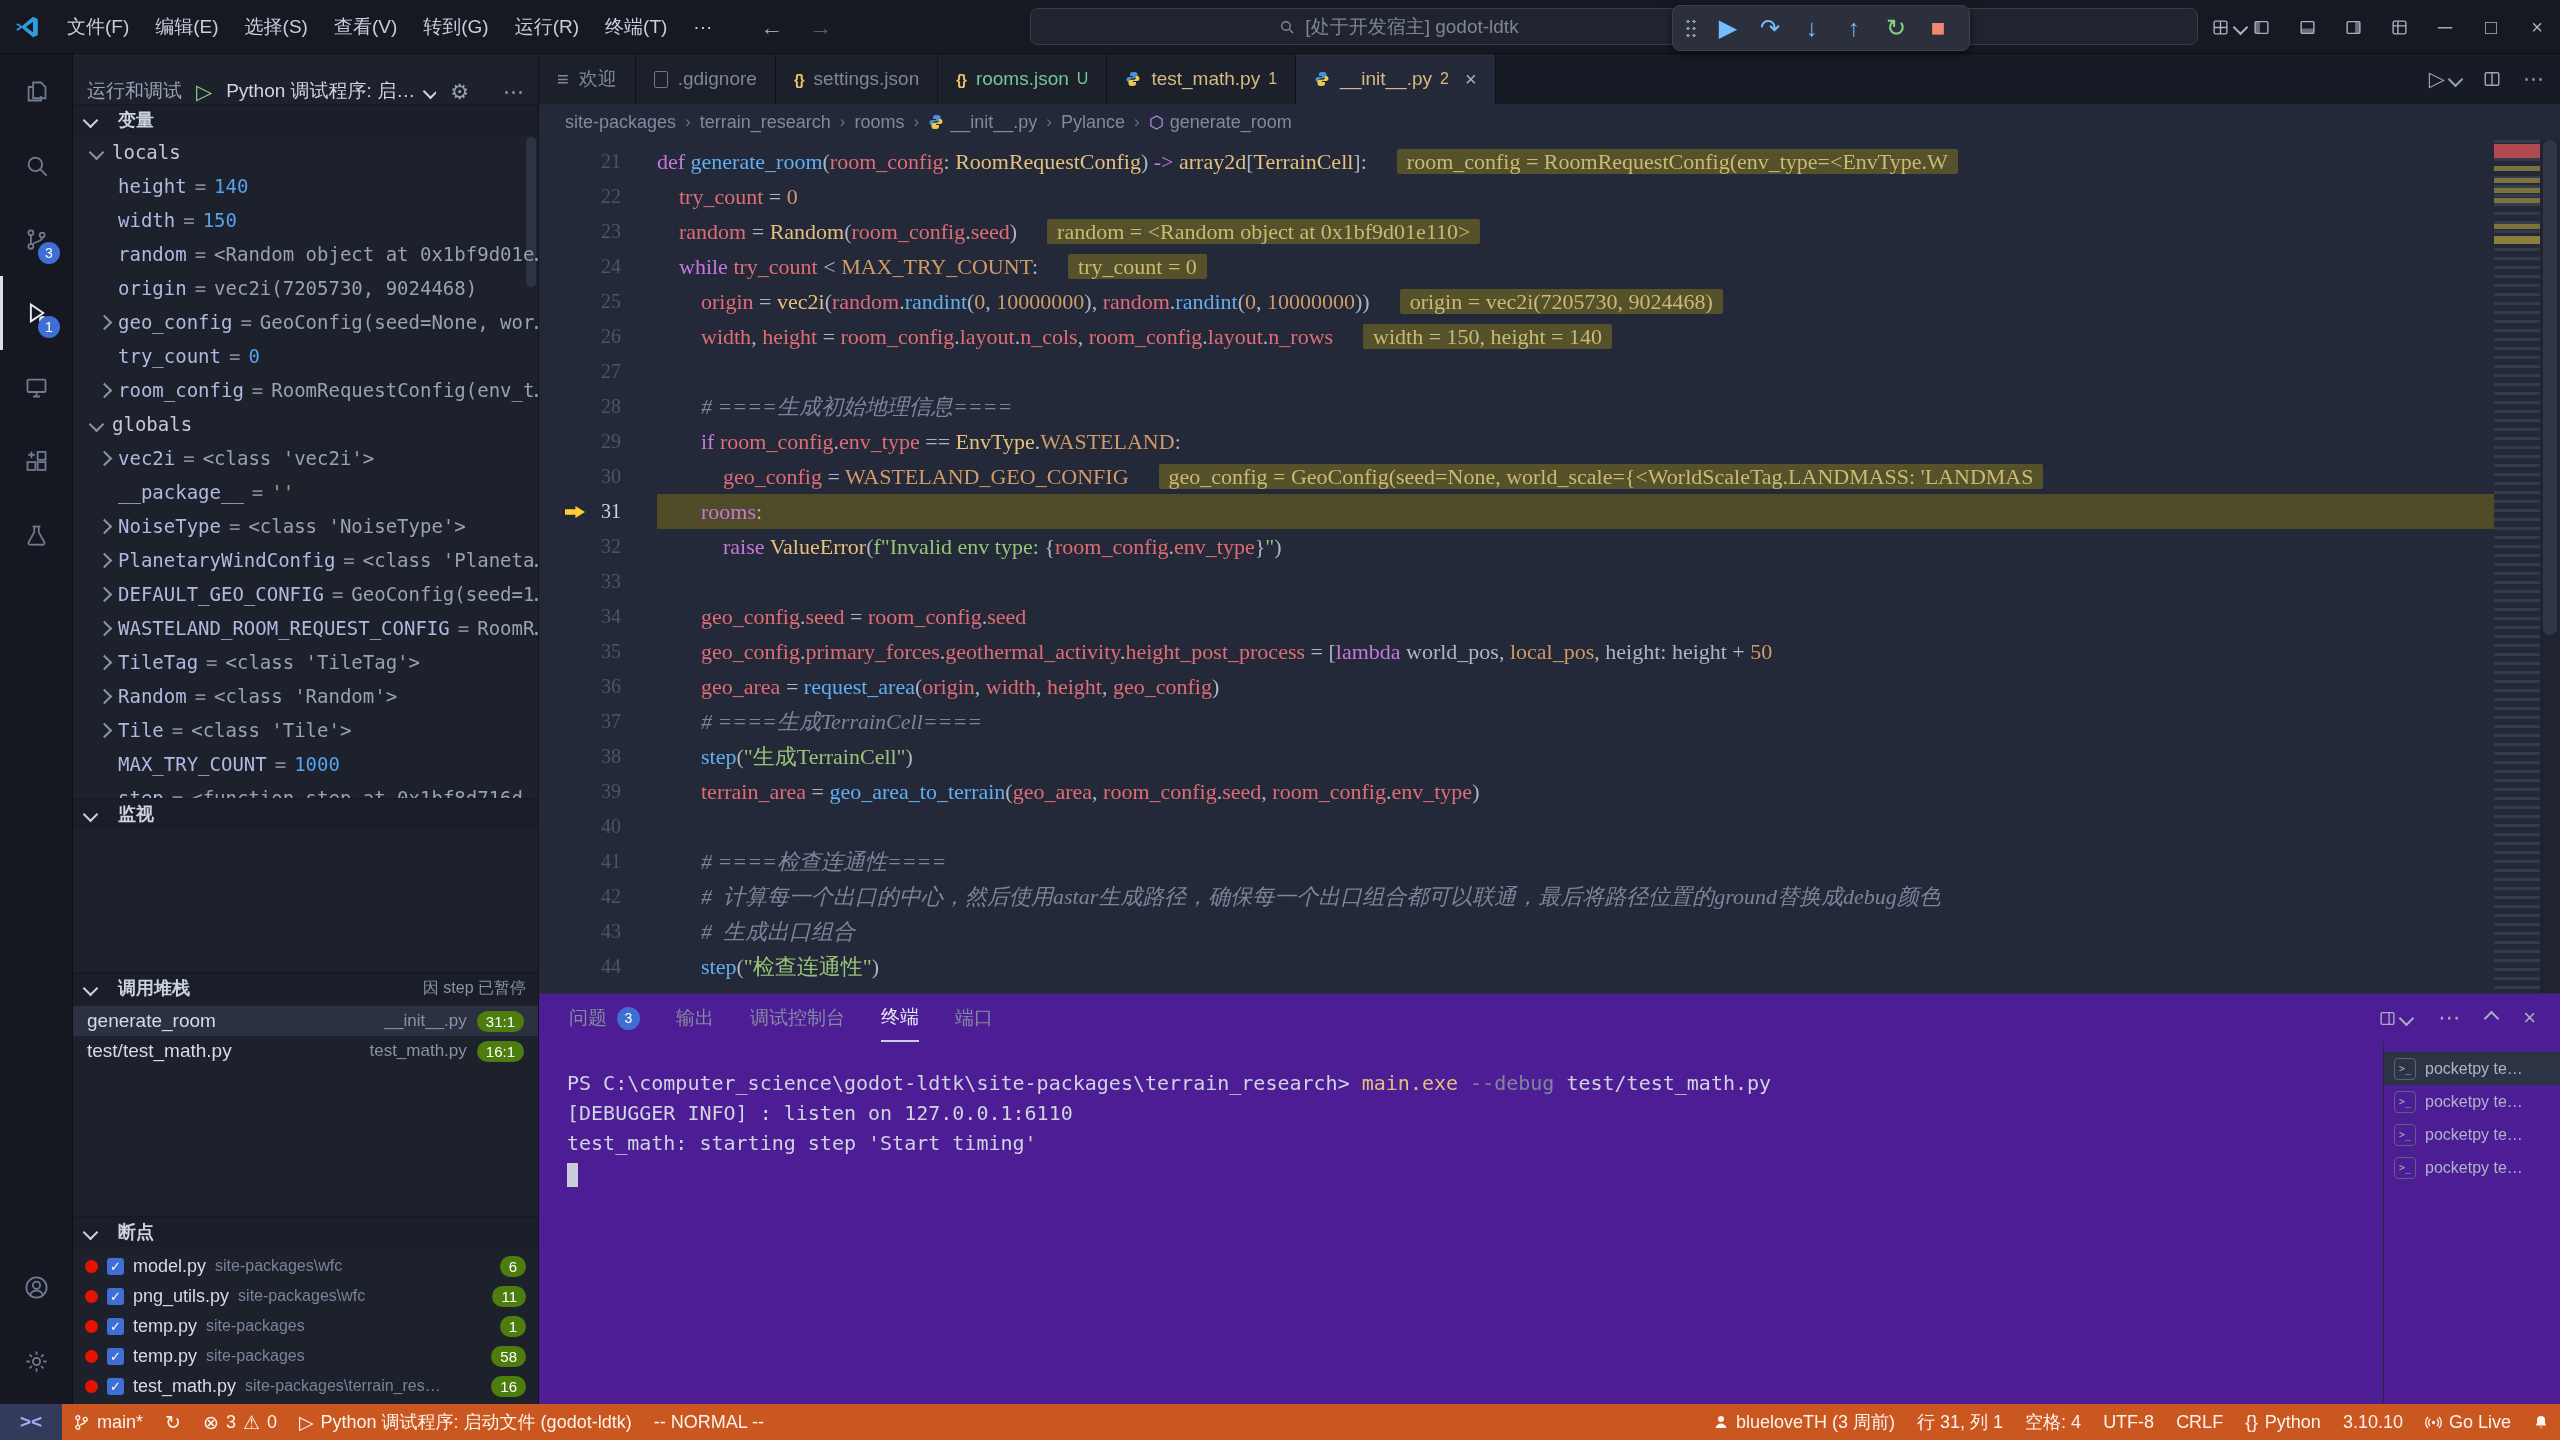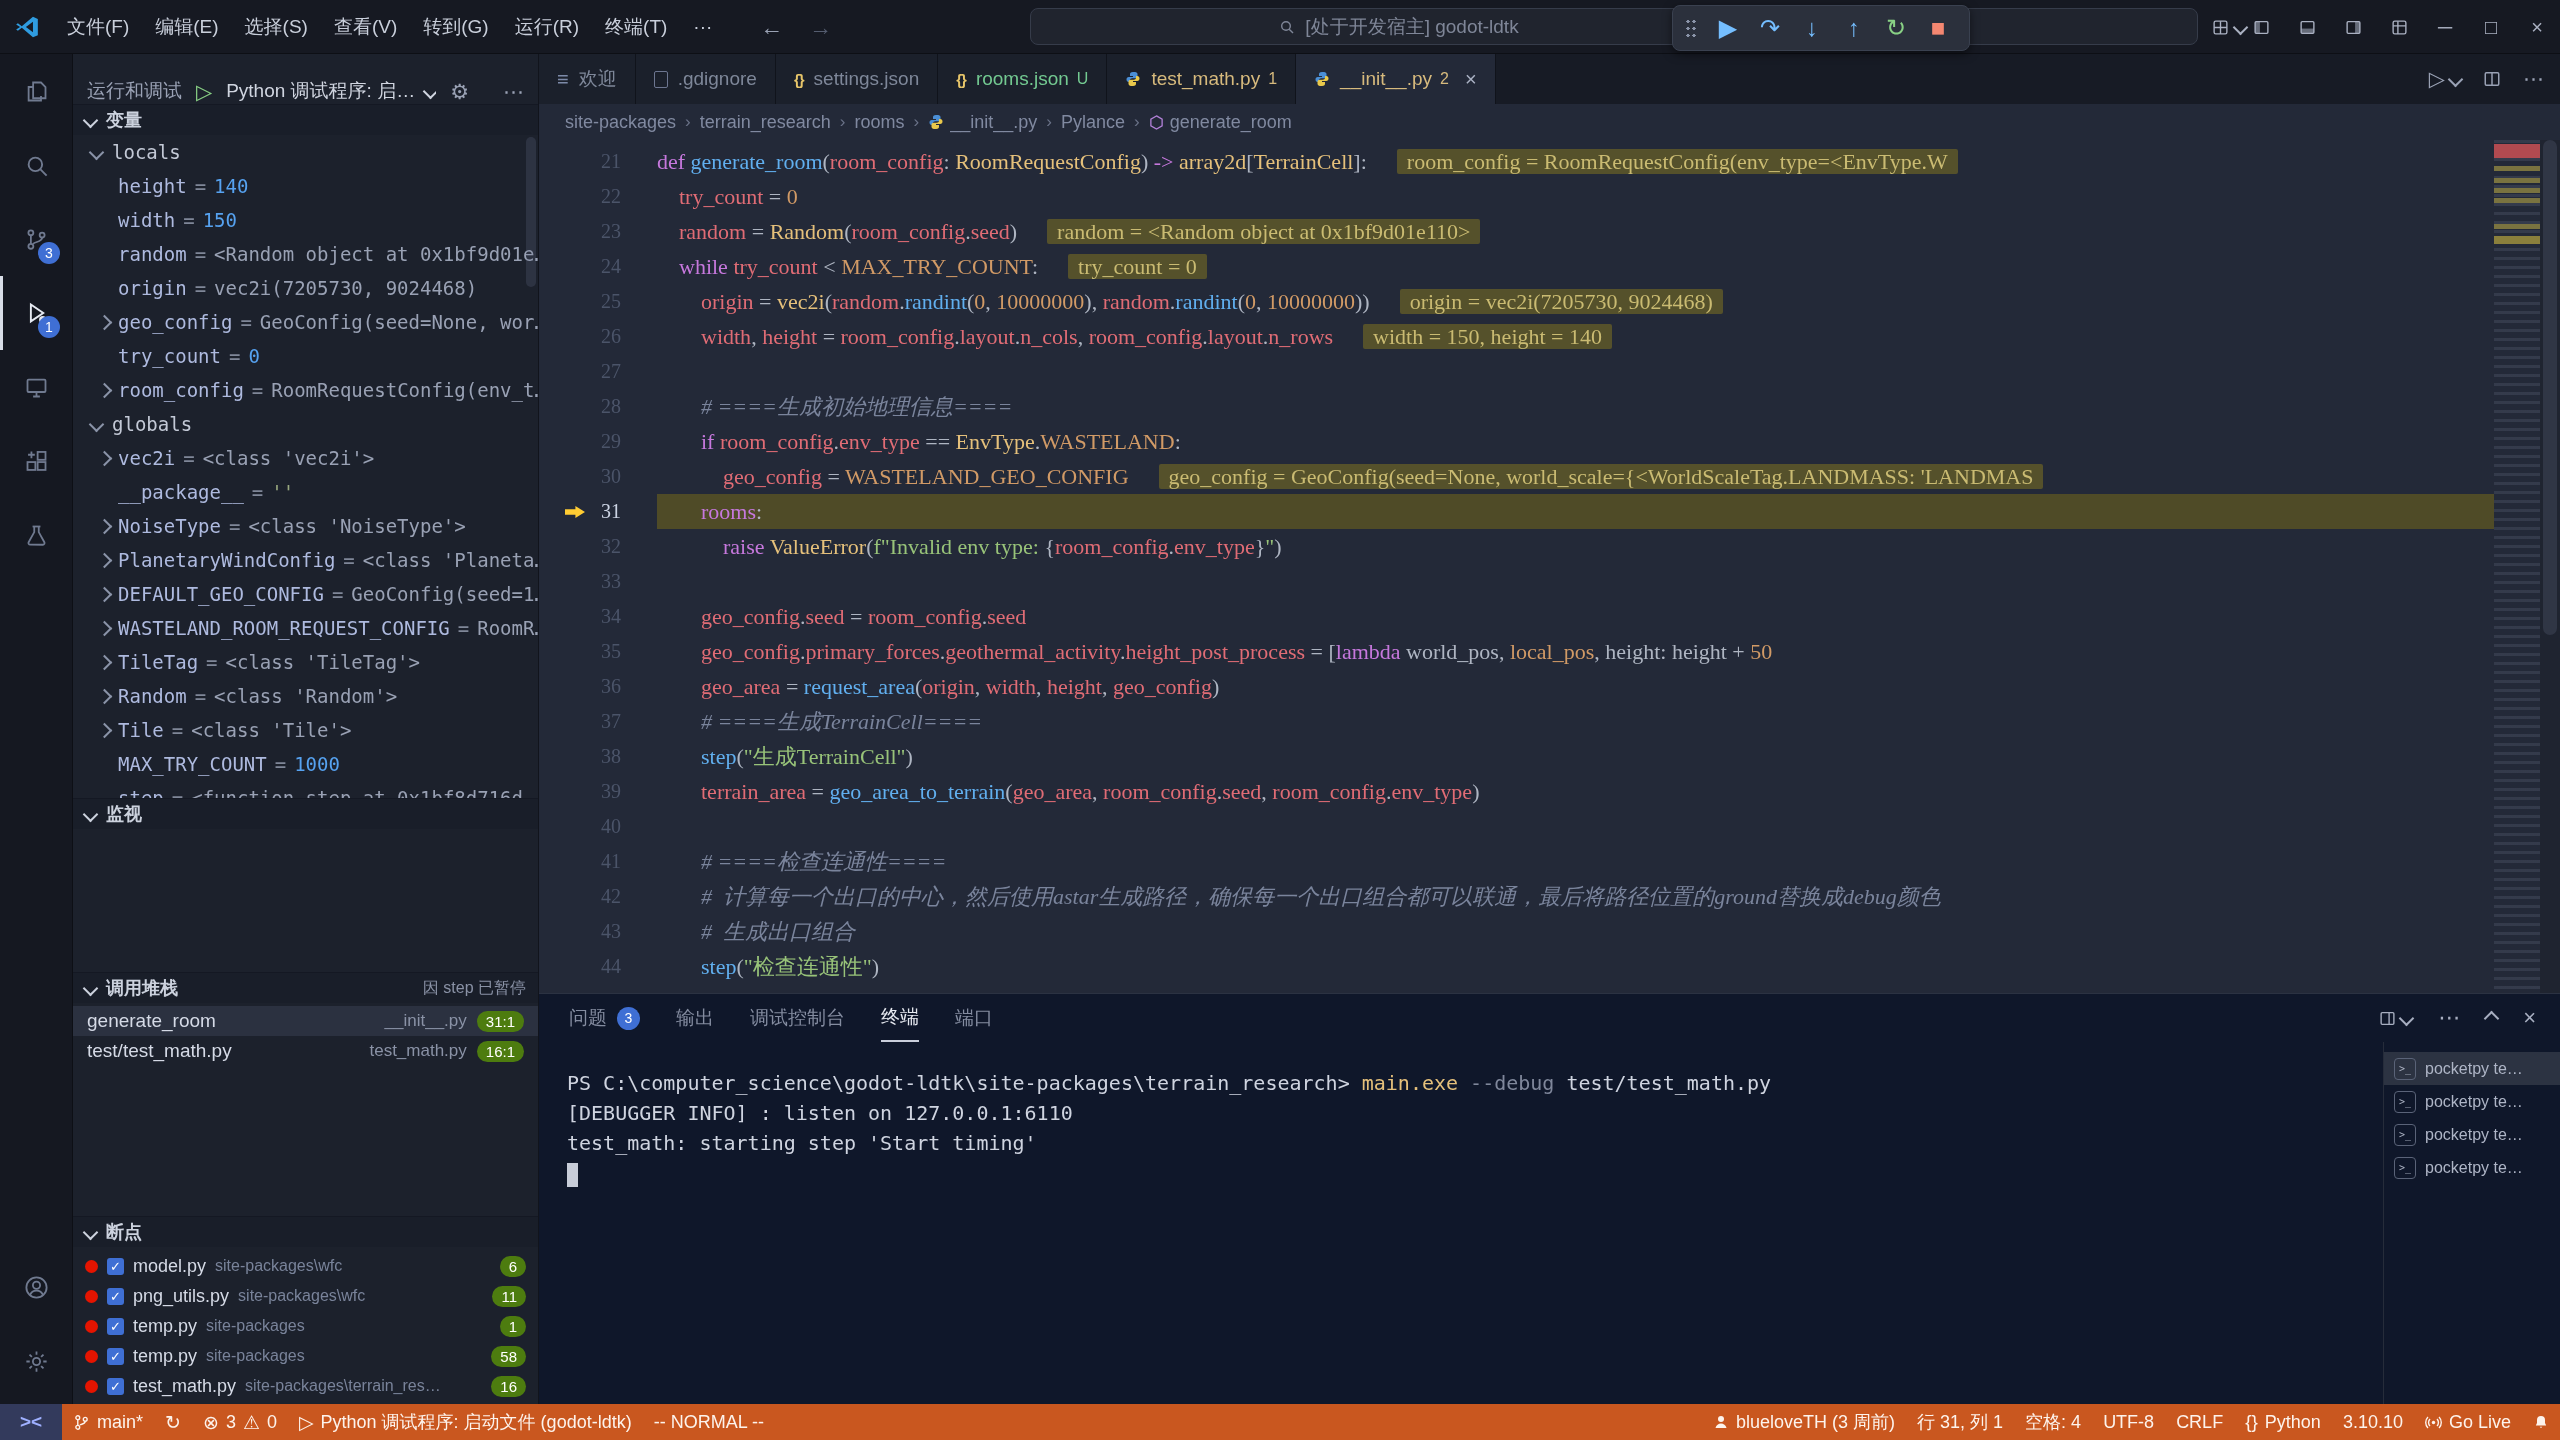--- a/index.html
+++ b/index.html
@@ -39,21 +39,21 @@
     display:flex;align-items:center;justify-content:center;padding:0 4px;box-sizing:border-box;}
   .ab-bottom{margin-top:auto;display:flex;flex-direction:column;align-items:center;margin-bottom:6px;}
 
   
   .sidebar{width:466px;background:#1c212c;flex:none;display:flex;flex-direction:column;border-right:1px solid #11141c;box-sizing:border-box;}
   .sb-header{height:50px;flex:none;display:flex;align-items:flex-end;padding:0 14px;gap:14px;font-size:19px;color:#9aa2b5;}
   .sb-header .play{color:#89d185;font-size:21px;}
   .cfg-select{display:flex;align-items:center;gap:10px;color:#d0d5e0;max-width:230px;white-space:nowrap;overflow:hidden;}
   .sb-header .gear,.sb-header .dots{color:#9aa2b5;font-size:21px;}
   .sb-header .dots{margin-left:auto;}
-  .section-head{height:30px;flex:none;display:flex;align-items:center;gap:10px;padding:0 12px;background:#191e29;border-top:1px solid #141823;
+  .section-head{height:30px;flex:none;display:flex;align-items:center;gap:22px;padding:0 12px;background:#191e29;border-top:1px solid #141823;
     font-weight:bold;font-size:18px;color:#ccd2de;}
   .section-head .hint{margin-left:auto;font-weight:normal;font-size:16px;color:#8a92a6;}
   .vars-body{height:663px;flex:none;overflow:hidden;position:relative;font-family:"DejaVu Sans Mono",monospace;}
   .mini-scroll{position:absolute;right:2px;top:2px;width:10px;height:150px;background:rgba(110,120,145,.22);border-radius:5px;}
   .vrow{height:34px;display:flex;align-items:center;white-space:nowrap;overflow:hidden;font-size:19px;}
   .vrow.scope{padding-left:18px;gap:10px;color:#c3c9d6;}
   .vrow.item{padding-left:26px;gap:8px;}
   .chev-space{width:11px;flex:none;}
   .vrow .chev{color:#8a93a8;flex:none;}
   .vname{color:#aebadf;}
@@ -114,21 +114,21 @@
   .tok-p{color:#aeb5c2;}
   .inline-val{background:#55512b;color:#cabb72;margin-left:30px;padding:0 10px;border-radius:2px;font-size:22px;}
   .minimap{position:absolute;right:20px;top:0;width:46px;height:100%;background:#232938;
     background-image:repeating-linear-gradient(to bottom,rgba(150,160,185,.15) 0 3px,transparent 3px 9px);}
   .mm-mark{position:absolute;left:0;width:100%;background:#7a7340;}
   .mm-red{background:#b14a50;}
   .vscroll{position:absolute;right:0;top:0;width:20px;height:100%;background:#1f2430;}
   .vthumb{position:absolute;top:0;left:3px;width:14px;height:58%;background:rgba(121,132,157,.2);border-radius:7px;}
 
   
-  .panel{height:411px;flex:none;background:#0f172a;border-top:1px solid #2b3242;display:flex;flex-direction:column;box-sizing:border-box;}
+  .panel{height:411px;flex:none;background:#4c1d95;border-top:1px solid #2b3242;display:flex;flex-direction:column;box-sizing:border-box;}
   .panel-head{height:48px;flex:none;display:flex;align-items:center;padding-left:30px;gap:36px;position:relative;}
   .ptab{height:48px;display:flex;align-items:center;gap:10px;font-size:19px;color:#848ca0;box-sizing:border-box;}
   .ptab.active{color:#e6e9f0;border-bottom:2px solid #cacfdb;}
   .pbadge{min-width:23px;height:23px;border-radius:12px;background:#3f6fd4;color:#fff;font-size:14px;display:flex;align-items:center;justify-content:center;padding:0 4px;box-sizing:border-box;}
   .panel-icons{position:absolute;right:24px;top:0;height:48px;display:flex;align-items:center;gap:26px;color:#a7aec0;font-size:22px;}
   .panel-body{flex:1;display:flex;min-height:0;}
   .term-main{flex:1;padding:26px 0 0 28px;font-family:"DejaVu Sans Mono",monospace;font-size:20px;min-width:0;}
   .tline{height:30px;line-height:30px;white-space:pre;overflow:hidden;}
   .t-pl{color:#cfd4e0;}
   .t-cmd{color:#e5c07b;}

